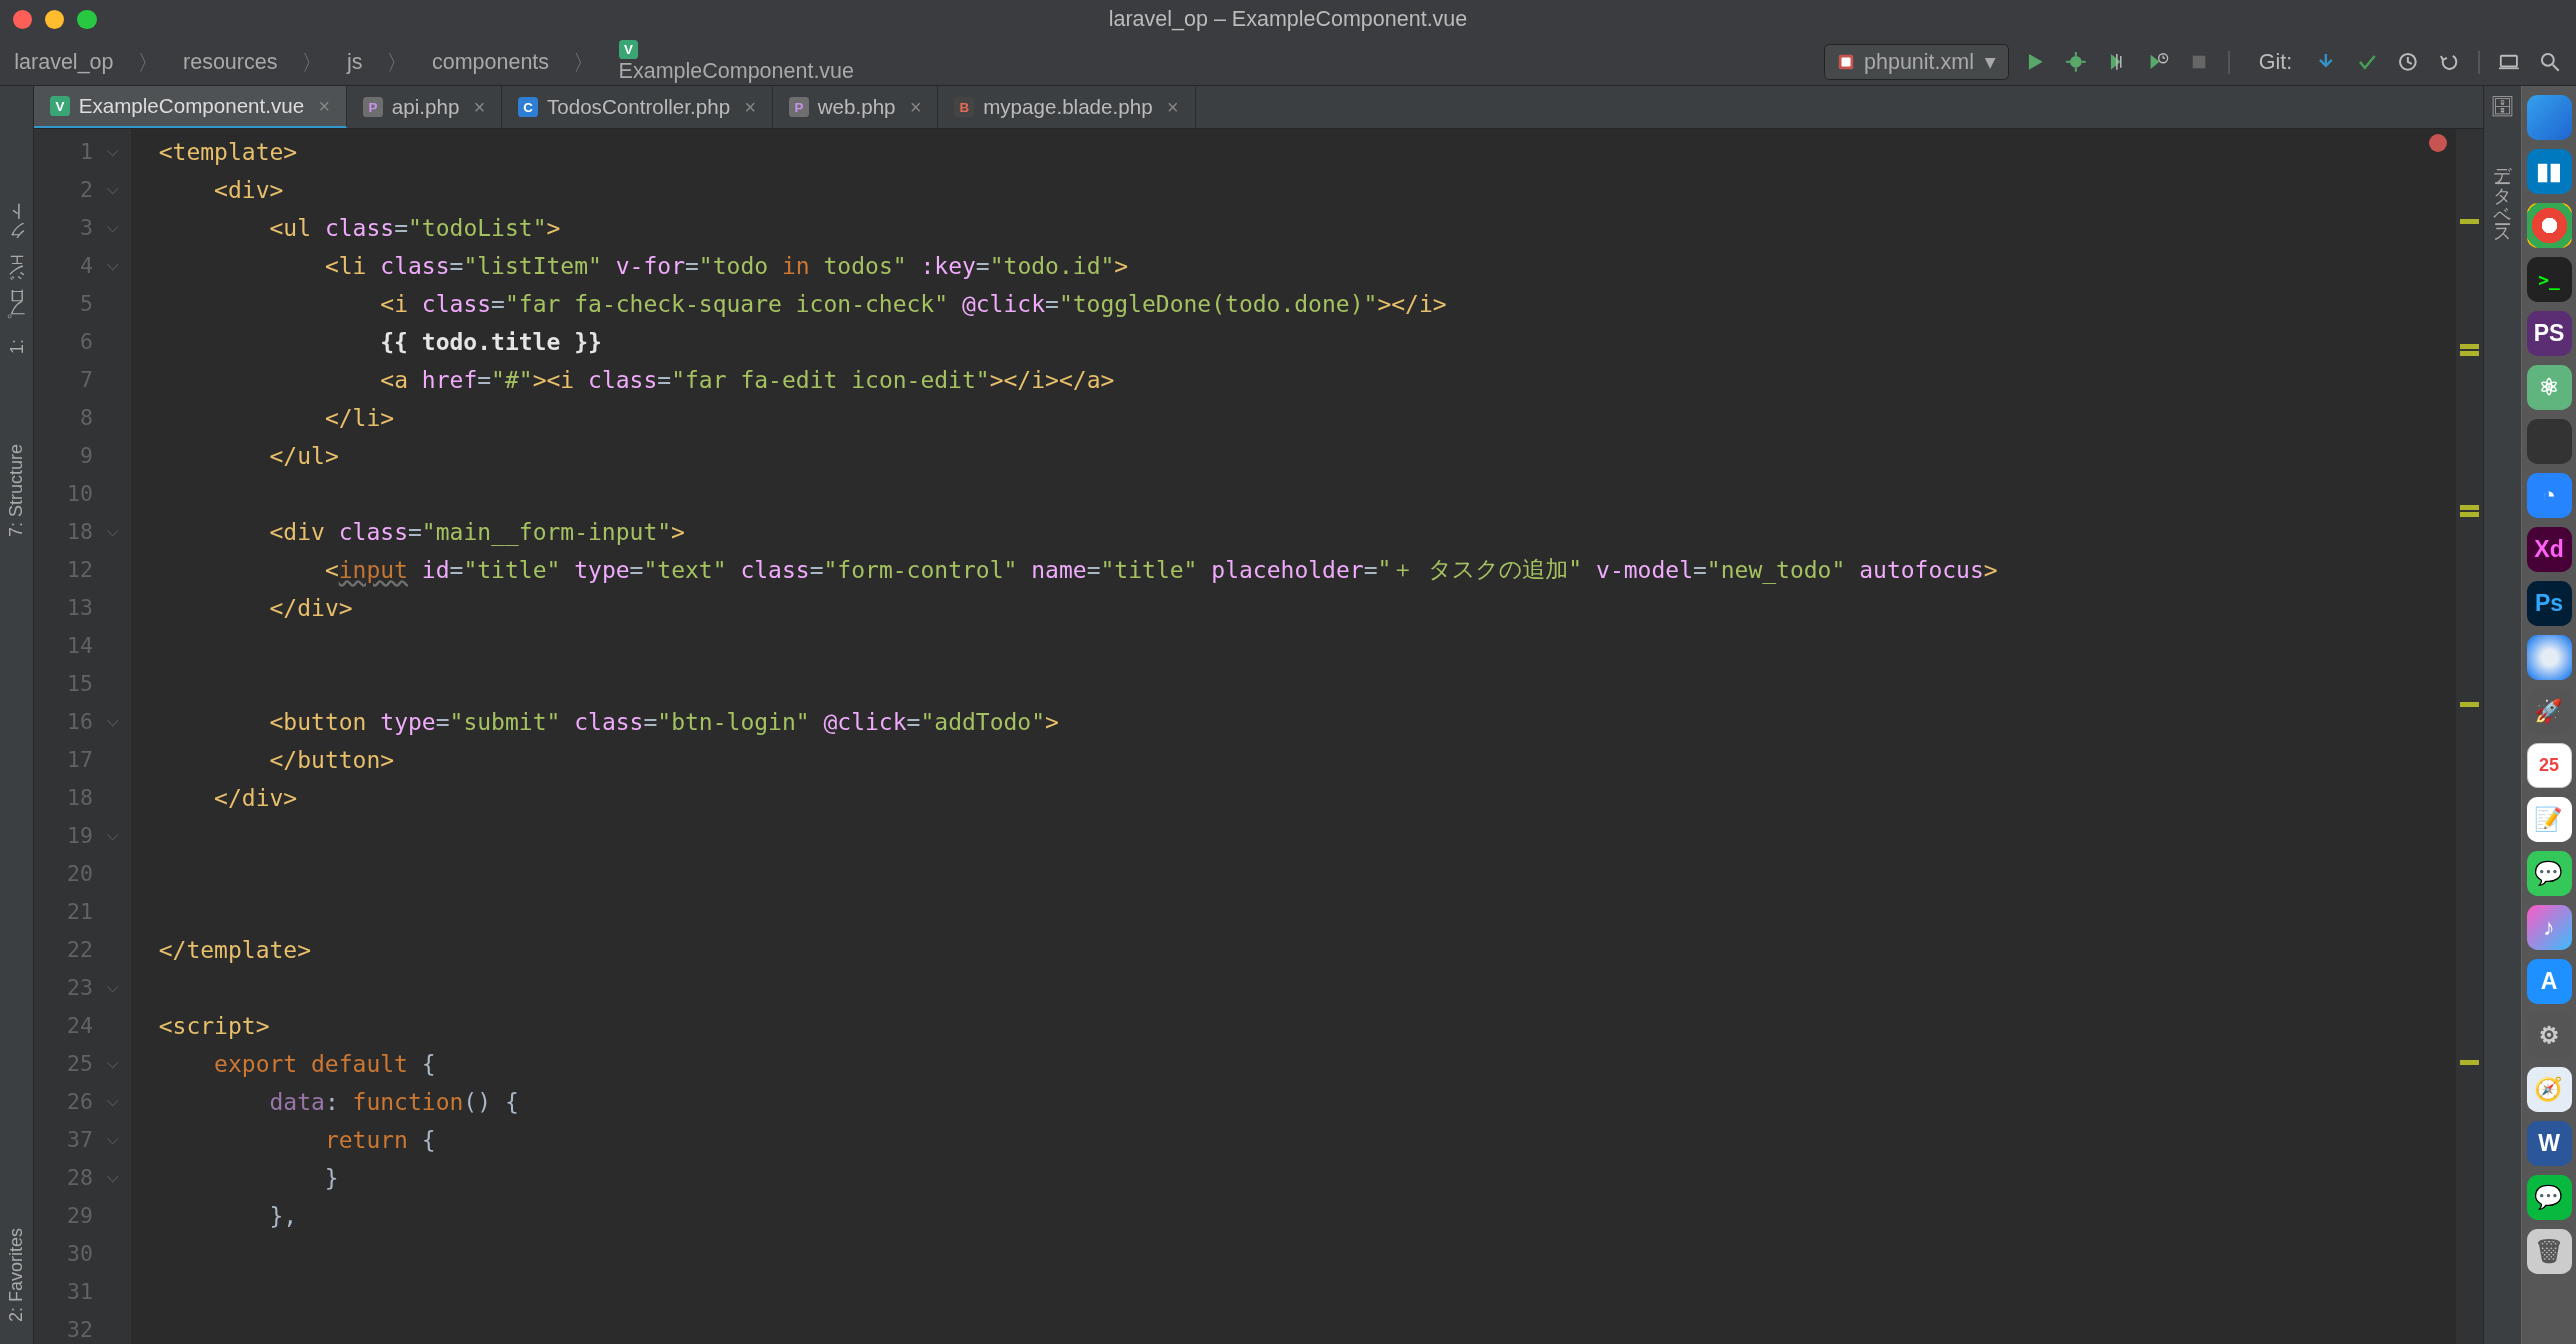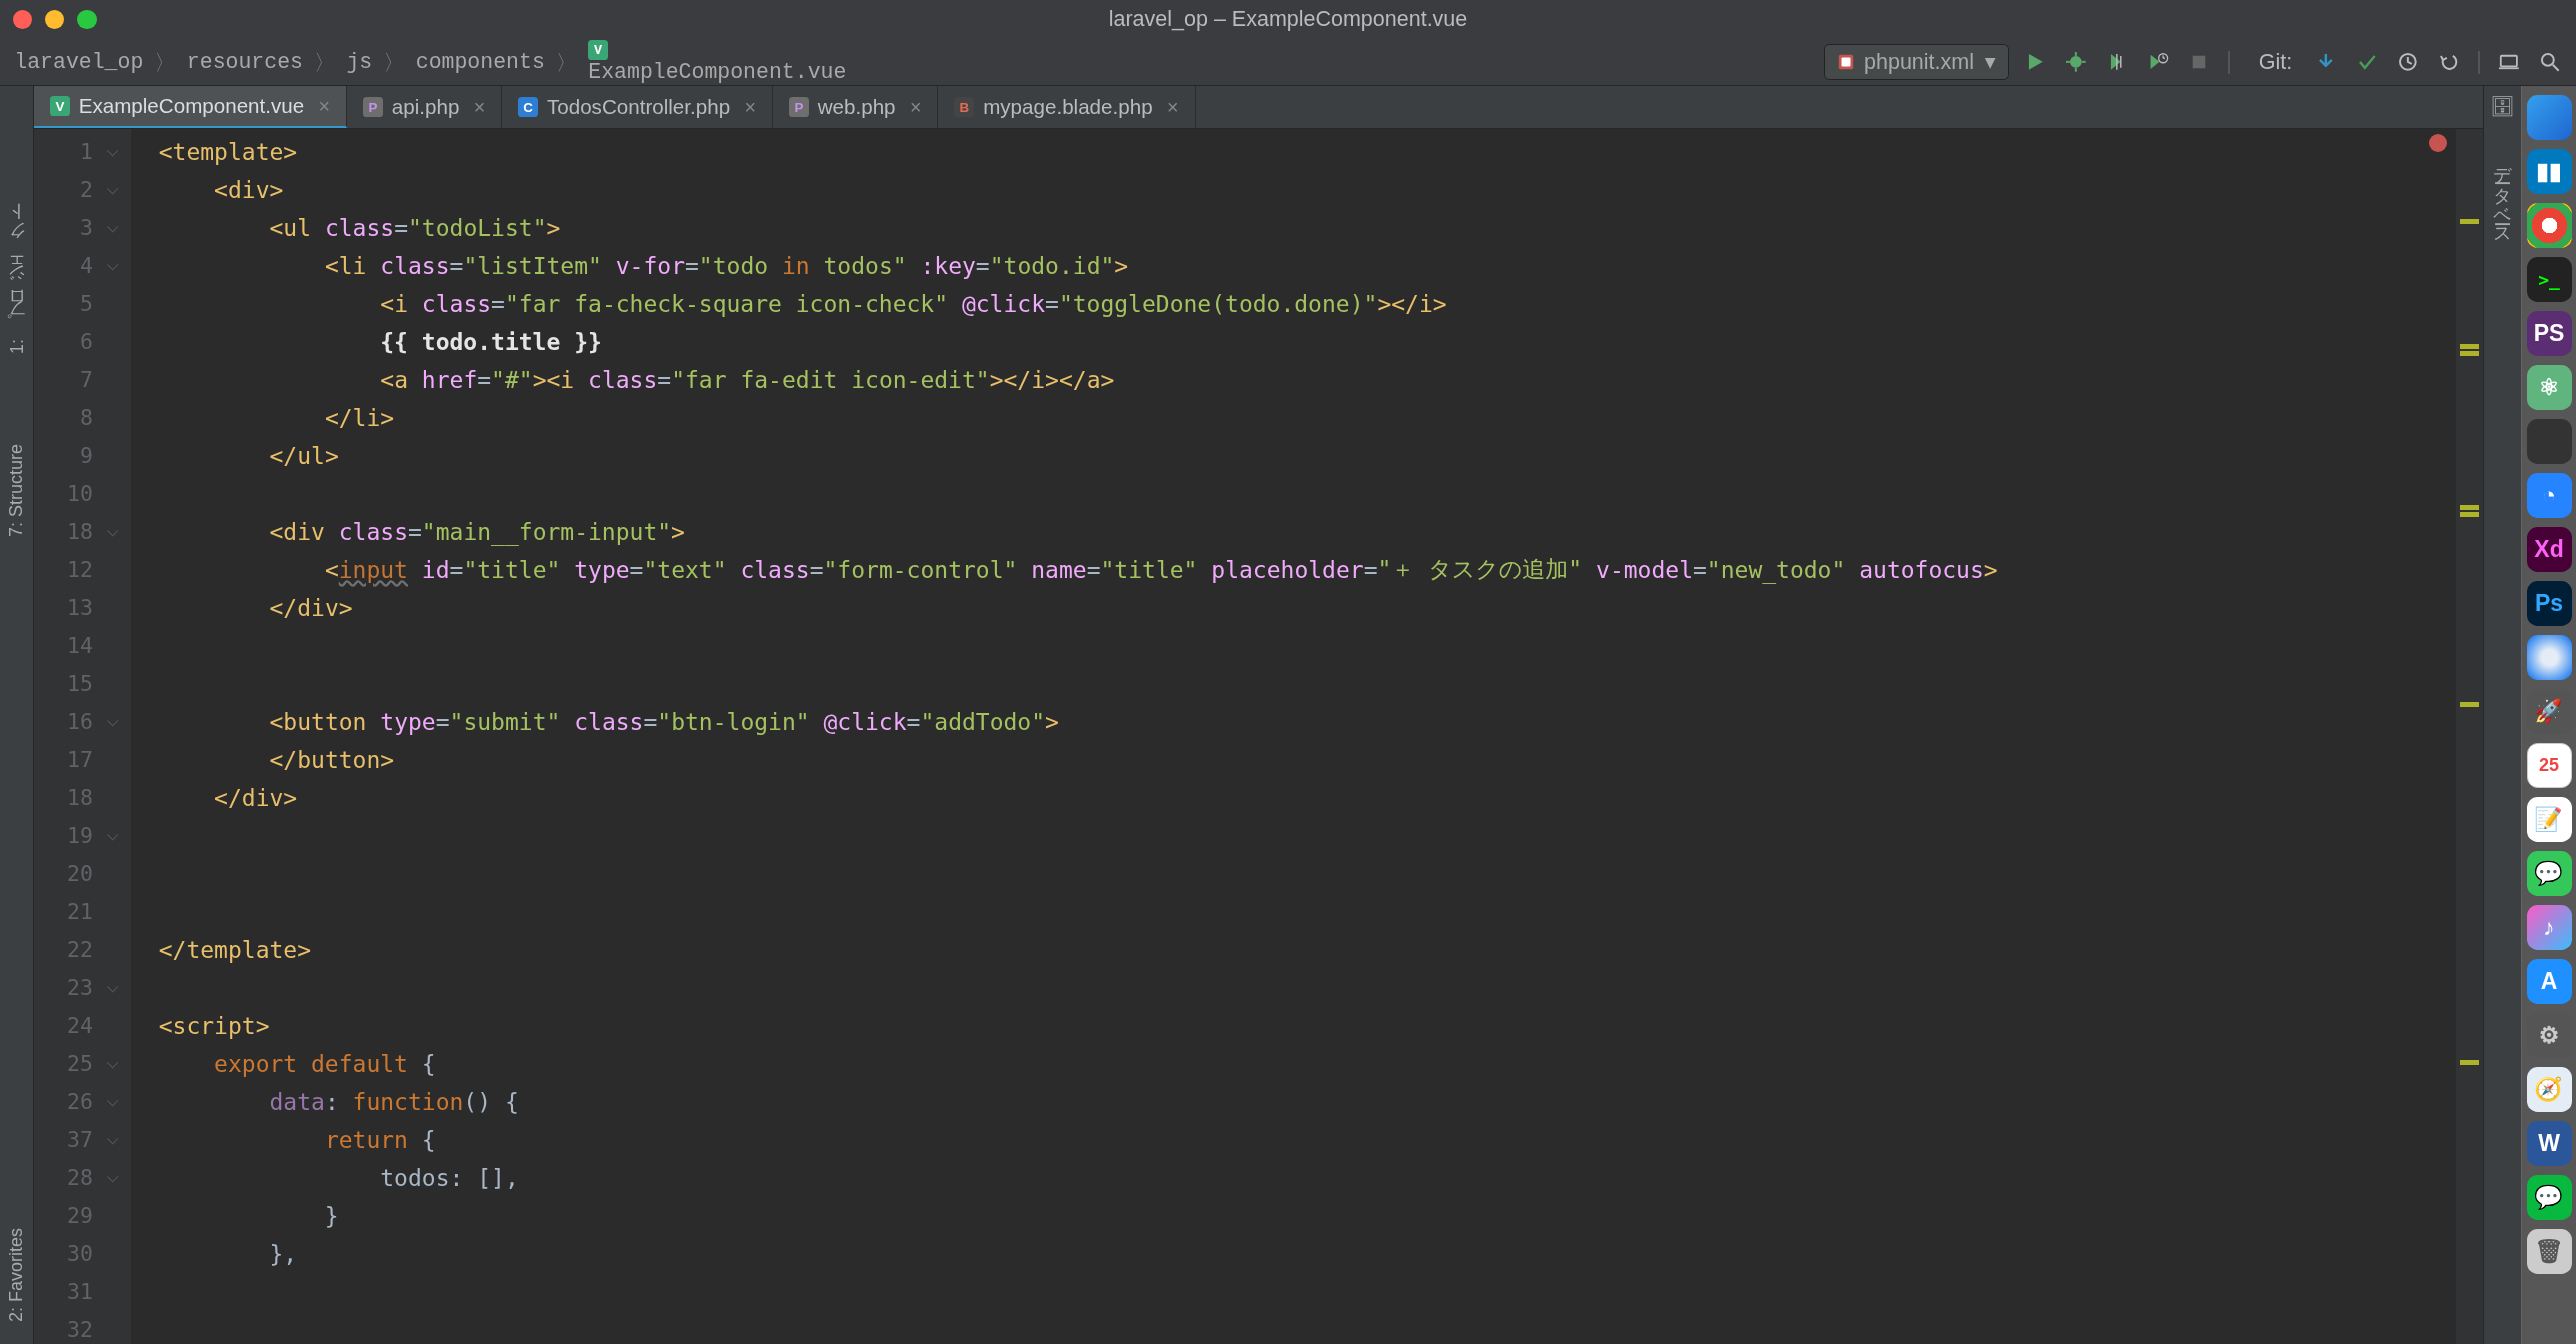--- a/index.html
+++ b/index.html
@@ -8,21 +8,21 @@
 
   
   .titlebar { height:39px; background:#3a3c3f; display:flex; align-items:center; padding:0 12.5px; position:relative; }
   .traffic { display:flex; gap:12.5px; align-items:center; }
   .traffic span { width:19.7px; height:19.7px; border-radius:50%; display:block; }
   .tclose{ background:#ff5f57; } .tmin{ background:#febc2e; } .tmax{ background:#28c840; }
   .titlebar-title { position:absolute; left:50%; transform:translateX(-50%); color:#bbbbbb; font-size:21.5px; }
 
   
   .navbar { height:47px; background:#3a3c3f; border-bottom:0.9px solid #24262a; display:flex; align-items:center; padding:0 14.3px; font-size:21.5px; color:#a9a9a9; }
-  .breadcrumb { display:flex; align-items:center; gap:11px; flex:1;font-family:Liberation Mono, monospace; }
+  .breadcrumb { display:flex; align-items:center; gap:24px; flex:1; }
   .breadcrumb .sep { color:#777;}
   .runconf { display:flex; align-items:center; background:#45494a; border:0.9px solid #222; border-radius:5.4px; padding:3.6px 12.5px; gap:9px; margin-right:14.3px; }
   .runconf .caret { color:#aaa; margin-left:1.8px; }
   .toolbar-icons { display:flex; align-items:center; gap:18px; }
   .toolbar-icons .ico { width:23px; height:23px; display:flex; align-items:center; justify-content:center; color:#bbbbbb; }
   .runicon { color:#59a869; }
   .bugicon { color:#59a869; }
   .stopicon { color:#666; }
   .git-label { color:#bbbbbb; margin:0 3.6px 0 10.7px; }
   .git-blue { color:#3592c4; }
@@ -305,21 +305,20 @@
             <div class="codeline"><span>  </span><span class="tok-wht">    </span><span class="tok-tag">&lt;/</span><span class="tok-tag">div</span><span class="tok-tag">&gt;</span></div>
             <div class="codeline"><span>  </span><span class="tok-wht"></span></div>
             <div class="codeline"><span>  </span><span class="tok-wht"></span></div>
             <div class="codeline"><span>  </span><span class="tok-wht"></span></div>
             <div class="codeline"><span>  </span><span class="tok-tag">&lt;/</span><span class="tok-tag">template</span><span class="tok-tag">&gt;</span></div>
             <div class="codeline"><span>  </span><span class="tok-wht"></span></div>
             <div class="codeline"><span>  </span><span class="tok-tag">&lt;</span><span class="tok-tag">script</span><span class="tok-tag">&gt;</span></div>
             <div class="codeline"><span>  </span><span class="tok-wht">    </span><span class="tok-kw">export default</span><span class="tok-wht"> {</span></div>
             <div class="codeline"><span>  </span><span class="tok-wht">        </span><span class="hl-const">data</span><span class="tok-wht">: </span><span class="tok-kw">function</span><span class="tok-wht">() {</span></div>
             <div class="codeline"><span>  </span><span class="tok-wht">            </span><span class="tok-kw">return</span><span class="tok-wht"> {</span></div>
-            <div class="codeline"><span>  </span><span class="tok-wht">                </span><span class="tok-wht">todos</span><span class="tok-wht">: [],</span></div>
             <div class="codeline"><span>  </span><span class="tok-wht">            }</span></div>
             <div class="codeline"><span>  </span><span class="tok-wht">        },</span></div>
           </div>
         <div class="minimap">
           <div class="mk" style="top:90px"></div>
           <div class="mk" style="top:215px"></div>
           <div class="mk" style="top:222px"></div>
           <div class="mk" style="top:376px"></div>
           <div class="mk" style="top:383px"></div>
           <div class="mk" style="top:573px"></div>

